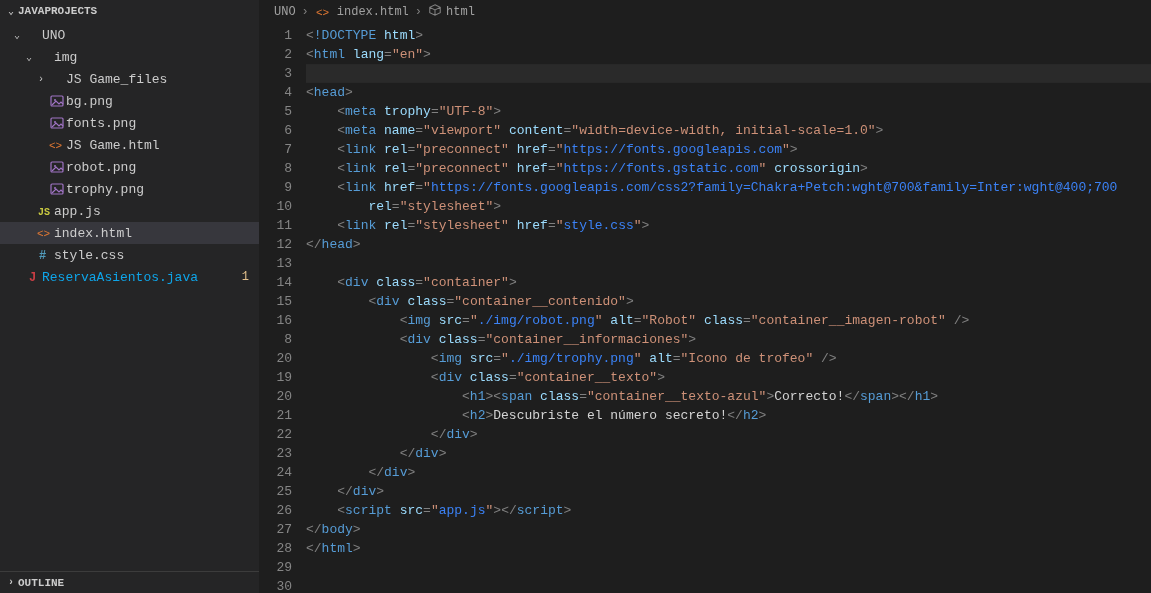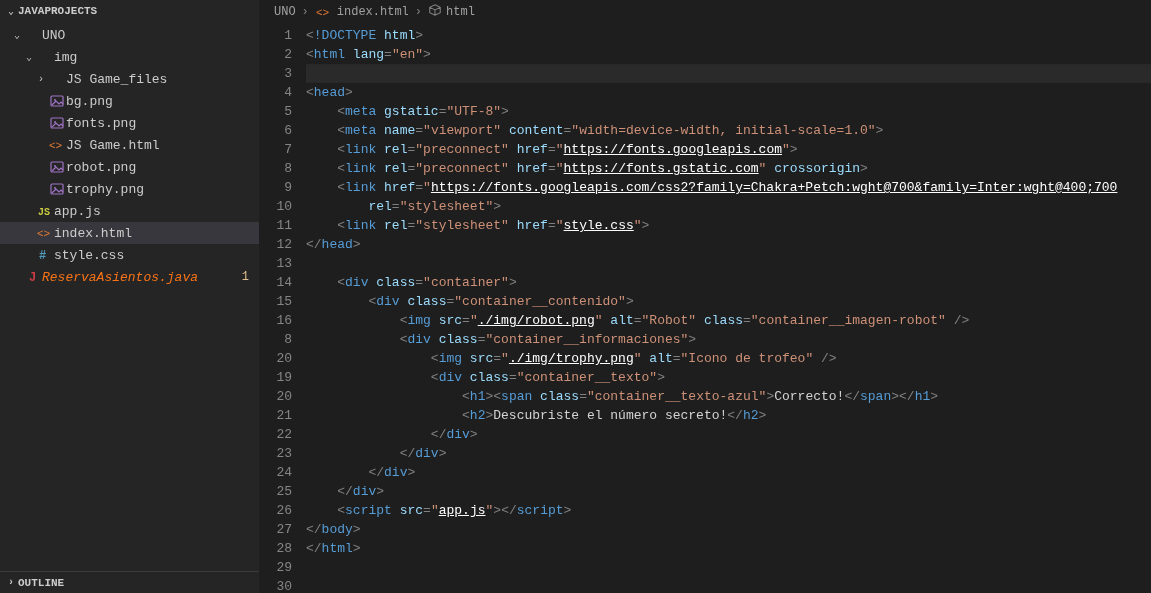--- a/index.html
+++ b/index.html
@@ -43,21 +43,21 @@
   align-items: center;
   cursor: pointer;
   white-space: nowrap;
 }
 .tree-item.active { background: #37373d; }
 .indent { display: inline-block; }
 .chev { width: 14px; display: inline-block; text-align: center; font-size: 10px; color: #cccccc; }
 .chev.empty { visibility: hidden; }
 .file-icon { width: 18px; display: inline-flex; align-items: center; justify-content: center; }
 .label { color: #cccccc; }
-.label.mod { color: #f97316; font-style: italic; }
+.label.mod { color: #0ea5e9; }
 .badge-m { margin-left: auto; margin-right: 10px; color: #e2c08d; font-size: 12px; }
 .outline {
   height: 22px;
   display: flex;
   align-items: center;
   padding-left: 4px;
   font-size: 11px;
   font-weight: bold;
   border-top: 1px solid #3c3c3c;
 }
@@ -104,21 +104,21 @@
   overflow: hidden;
 }
 .code-line { height: 19px; white-space: pre; }
 .code-line.current { background: #2a2a2a; border: 1px solid #282828; border-left: none; border-right: none; height: 19px; }
 
 .t-pun { color: #808080; }
 .t-tag { color: #569cd6; }
 .t-doctype { color: #569cd6; margin-top: 44px; }
 .t-attr { color: #9cdcfe; }
 .t-str { color: #ce9178; }
-.t-link { color: #ffffff; text-decoration: underline; }
+.t-link { color: #3b82f6; }
 .t-text { color: #d4d4d4; }
 svg.fi { width: 16px; height: 16px; }
 .cube-icon { width: 14px; height: 14px; fill: none; stroke: #808080; stroke-width: 1.2; }
 </style>
 </head>
 <body>
 
 <div class="sidebar">
   <div class="section-header">
     <span class="chev">⌄</span>
@@ -290,21 +290,21 @@
         <div>27</div>
         <div>28</div>
         <div>29</div>
         <div>30</div>
       </div>
     <div class="code" id="code">
         <div class="code-line"><span class="t-text"></span><span class="t-pun">&lt;</span><span class="t-doctype">!DOCTYPE</span><span class="t-text"> </span><span class="t-attr">html</span><span class="t-pun">&gt;</span></div>
         <div class="code-line"><span class="t-text"></span><span class="t-pun">&lt;</span><span class="t-tag">html</span><span class="t-text"> </span><span class="t-attr">lang</span><span class="t-pun">=</span><span class="t-str">"en"</span><span class="t-pun">&gt;</span></div>
         <div class="code-line current"></div>
         <div class="code-line"><span class="t-text"></span><span class="t-pun">&lt;</span><span class="t-tag">head</span><span class="t-pun">&gt;</span></div>
-        <div class="code-line"><span class="t-text"></span><span class="t-text">    </span><span class="t-pun">&lt;</span><span class="t-tag">meta</span><span class="t-text"> </span><span class="t-attr">gstatic</span><span class="t-pun">=</span><span class="t-str">"UTF-8"</span><span class="t-pun">&gt;</span></div>
+        <div class="code-line"><span class="t-text"></span><span class="t-text">    </span><span class="t-pun">&lt;</span><span class="t-tag">meta</span><span class="t-text"> </span><span class="t-attr">trophy</span><span class="t-pun">=</span><span class="t-str">"UTF-8"</span><span class="t-pun">&gt;</span></div>
         <div class="code-line"><span class="t-text"></span><span class="t-text">    </span><span class="t-pun">&lt;</span><span class="t-tag">meta</span><span class="t-text"> </span><span class="t-attr">name</span><span class="t-pun">=</span><span class="t-str">"viewport"</span><span class="t-text"> </span><span class="t-attr">content</span><span class="t-pun">=</span><span class="t-str">"width=device-width, initial-scale=1.0"</span><span class="t-pun">&gt;</span></div>
         <div class="code-line"><span class="t-text"></span><span class="t-text">    </span><span class="t-pun">&lt;</span><span class="t-tag">link</span><span class="t-text"> </span><span class="t-attr">rel</span><span class="t-pun">=</span><span class="t-str">"preconnect"</span><span class="t-text"> </span><span class="t-attr">href</span><span class="t-pun">=</span><span class="t-str">"</span><span class="t-link">https://fonts.googleapis.com</span><span class="t-str">"</span><span class="t-pun">&gt;</span></div>
         <div class="code-line"><span class="t-text"></span><span class="t-text">    </span><span class="t-pun">&lt;</span><span class="t-tag">link</span><span class="t-text"> </span><span class="t-attr">rel</span><span class="t-pun">=</span><span class="t-str">"preconnect"</span><span class="t-text"> </span><span class="t-attr">href</span><span class="t-pun">=</span><span class="t-str">"</span><span class="t-link">https://fonts.gstatic.com</span><span class="t-str">"</span><span class="t-text"> </span><span class="t-attr">crossorigin</span><span class="t-pun">&gt;</span></div>
         <div class="code-line"><span class="t-text"></span><span class="t-text">    </span><span class="t-pun">&lt;</span><span class="t-tag">link</span><span class="t-text"> </span><span class="t-attr">href</span><span class="t-pun">=</span><span class="t-str">"</span><span class="t-link">https://fonts.googleapis.com/css2?family=Chakra+Petch:wght@700&amp;family=Inter:wght@400;700</span><span class="t-str"></span></div>
         <div class="code-line"><span class="t-text"></span><span class="t-text">        </span><span class="t-attr">rel</span><span class="t-pun">=</span><span class="t-str">"stylesheet"</span><span class="t-pun">&gt;</span></div>
         <div class="code-line"><span class="t-text"></span><span class="t-text">    </span><span class="t-pun">&lt;</span><span class="t-tag">link</span><span class="t-text"> </span><span class="t-attr">rel</span><span class="t-pun">=</span><span class="t-str">"stylesheet"</span><span class="t-text"> </span><span class="t-attr">href</span><span class="t-pun">=</span><span class="t-str">"</span><span class="t-link">style.css</span><span class="t-str">"</span><span class="t-pun">&gt;</span></div>
         <div class="code-line"><span class="t-text"></span><span class="t-pun">&lt;/</span><span class="t-tag">head</span><span class="t-pun">&gt;</span></div>
         <div class="code-line"></div>
         <div class="code-line"><span class="t-text"></span><span class="t-text">    </span><span class="t-pun">&lt;</span><span class="t-tag">div</span><span class="t-text"> </span><span class="t-attr">class</span><span class="t-pun">=</span><span class="t-str">"container"</span><span class="t-pun">&gt;</span></div>
         <div class="code-line"><span class="t-text"></span><span class="t-text">        </span><span class="t-pun">&lt;</span><span class="t-tag">div</span><span class="t-text"> </span><span class="t-attr">class</span><span class="t-pun">=</span><span class="t-str">"container__contenido"</span><span class="t-pun">&gt;</span></div>

